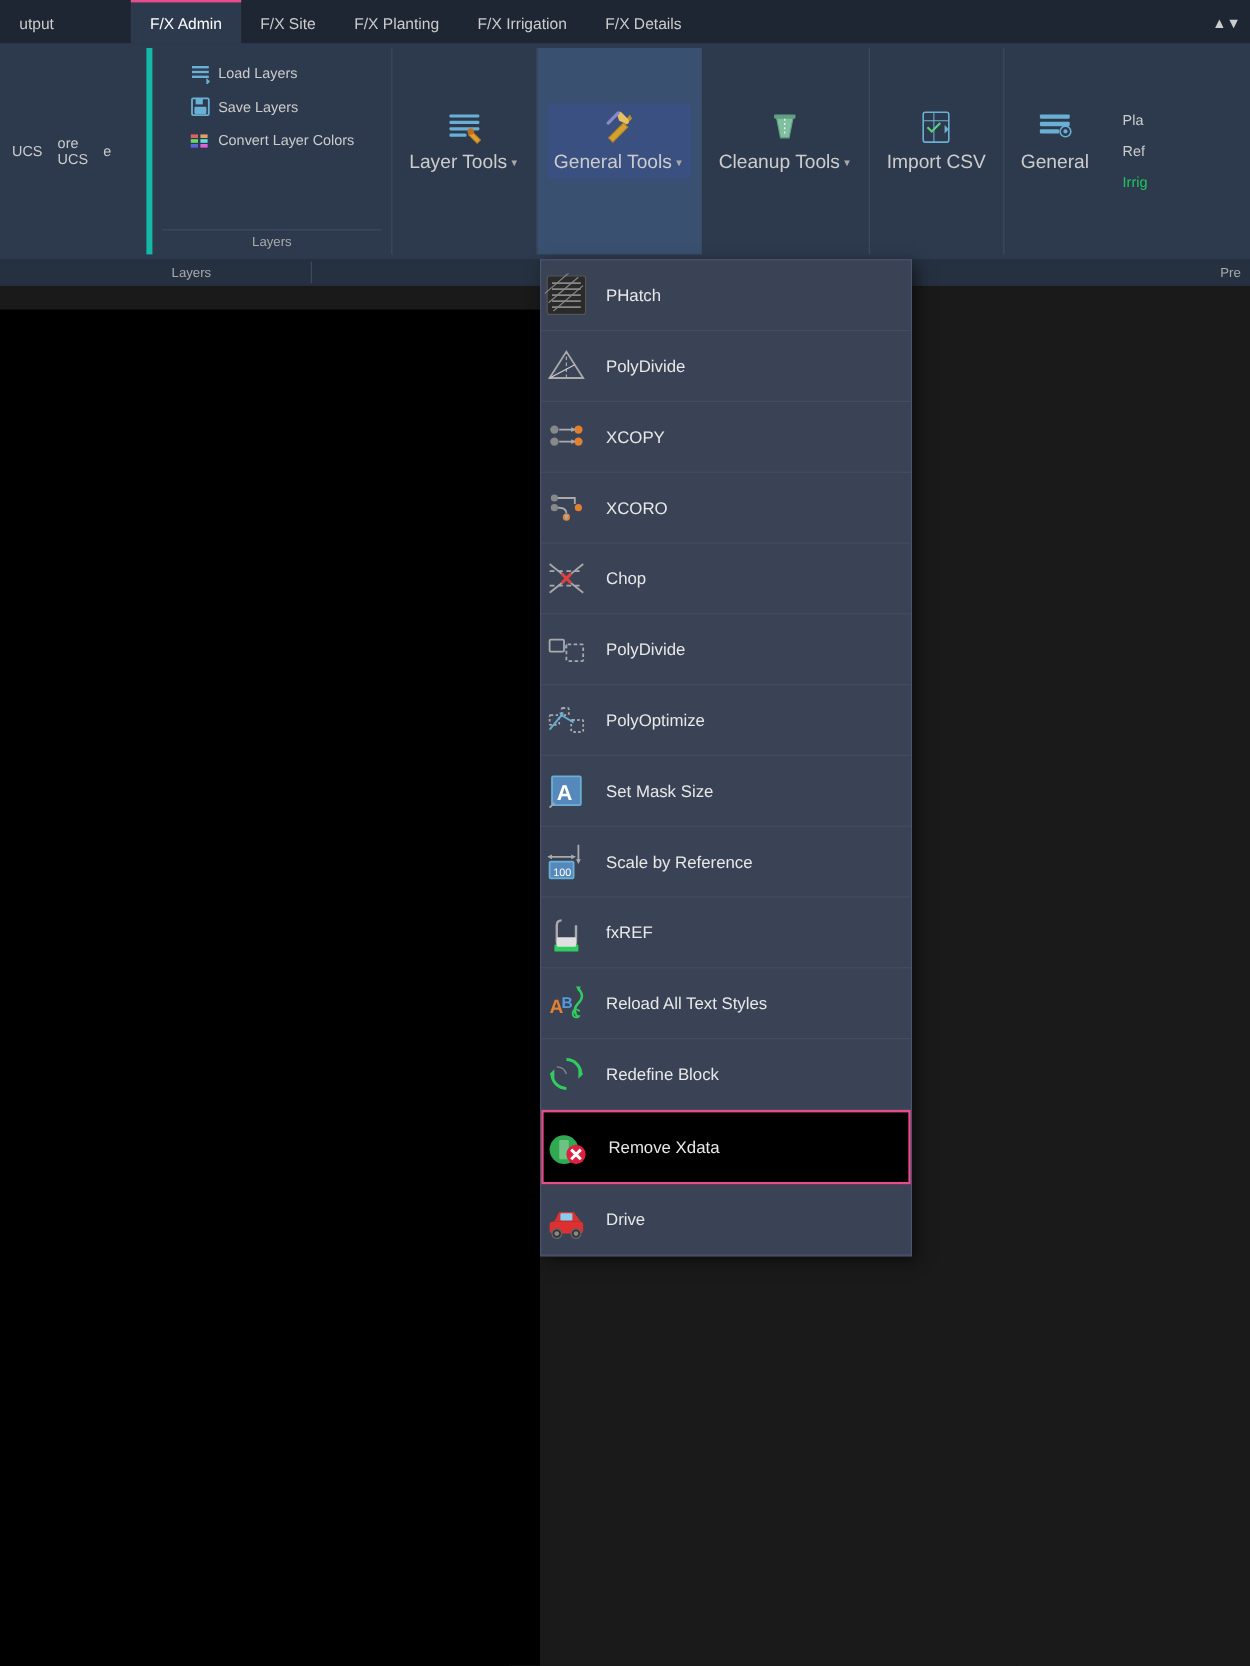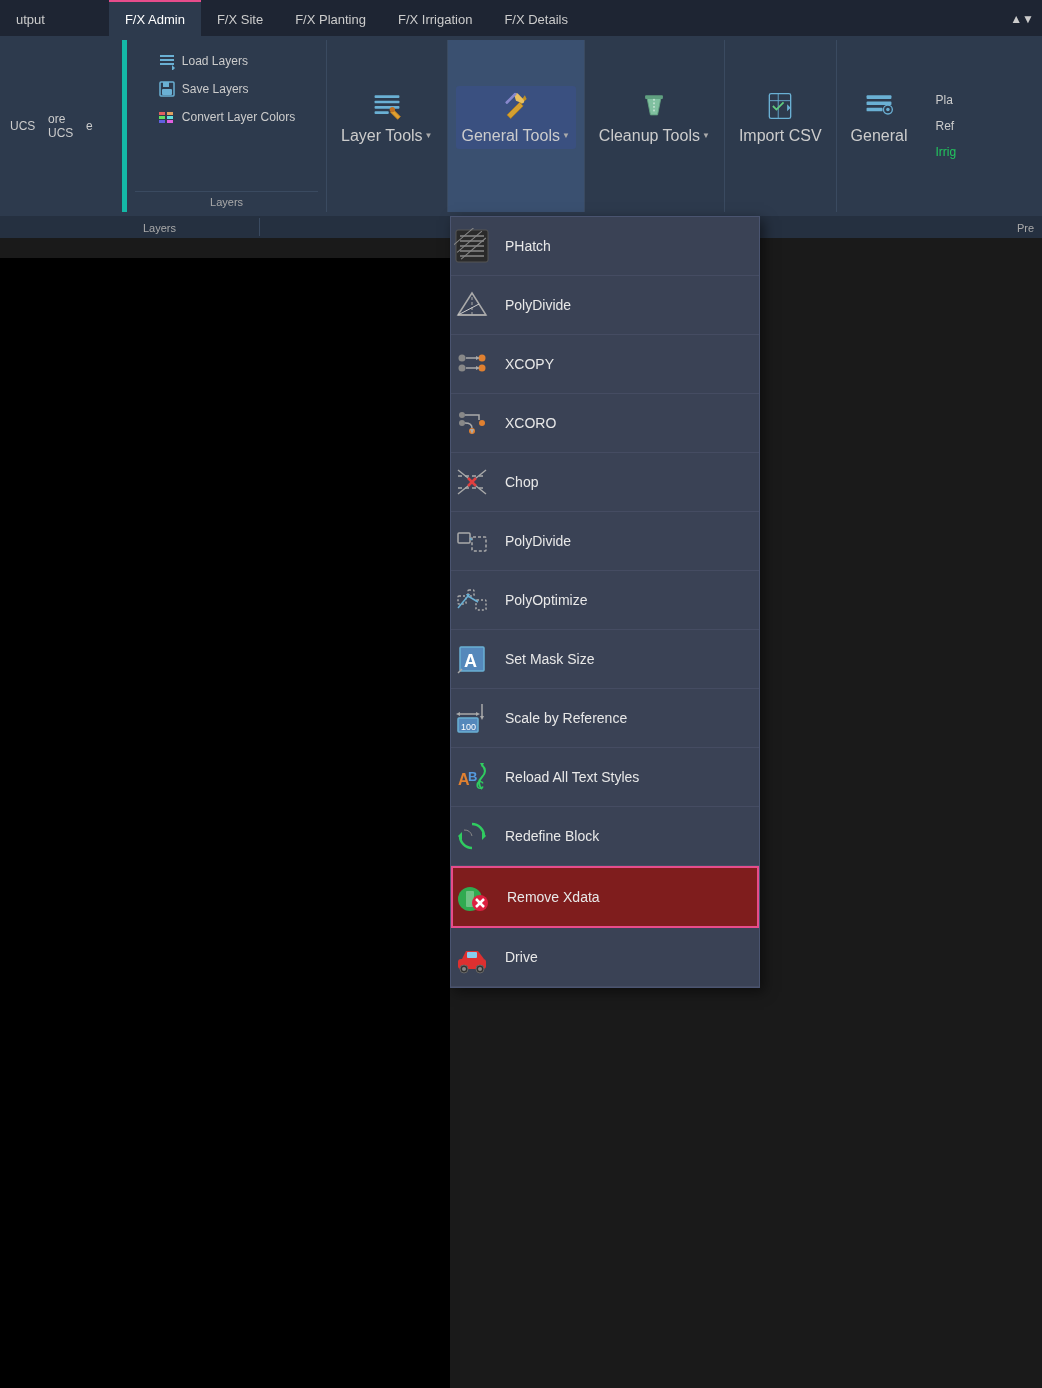--- a/index.html
+++ b/index.html
@@ -529,20 +529,32 @@
         <polygon points="2,14 6,12 6,16" fill="#aaa"></polygon>
         <polygon points="26,14 22,12 22,16" fill="#aaa"></polygon>
 
         <line x1="28" y1="4" x2="28" y2="18" stroke="#aaa" stroke-width="1.5"></line>
         <polygon points="26,16 28,20 30,16" fill="#aaa"></polygon>
       </svg>
     </div>
     <span class="menu-item-label">Scale by Reference</span>
   </div>
 
+  <div class="menu-item">
+    <div class="menu-item-icon">
+      <svg width="36" height="36" viewBox="0 0 36 36">
+
+        <path d="M14 8 Q10 8 10 12 L10 26 Q10 32 18 32 Q26 32 26 26 L26 12" fill="none" stroke="#aaa" stroke-width="2"></path>
+
+        <rect x="8" y="28" width="20" height="6" rx="1" fill="#30cc60"></rect>
+        <rect x="10" y="22" width="16" height="8" rx="1" fill="#e0e0e0"></rect>
+      </svg>
+    </div>
+    <span class="menu-item-label">fxREF</span>
+  </div>
 
   <div class="menu-item">
     <div class="menu-item-icon">
       <svg width="36" height="36" viewBox="0 0 36 36">
 
         <text x="4" y="26" font-family="Arial" font-weight="bold" font-size="16" fill="#e08030">A</text>
         <text x="14" y="22" font-family="Arial" font-weight="bold" font-size="13" fill="#5599dd">B</text>
         <text x="22" y="30" font-family="Arial" font-weight="bold" font-size="11" fill="#30cc60">C</text>
 
         <path d="M28 6 Q34 12 28 18 Q22 24 28 30" fill="none" stroke="#30cc60" stroke-width="2"></path>
@@ -560,21 +572,21 @@
         <path d="M18 30 A12 12 0 0 1 6 18" fill="none" stroke="#30cc60" stroke-width="2.5"></path>
         <polygon points="28,14 32,18 28,22" fill="#30cc60"></polygon>
         <polygon points="8,22 4,18 8,14" fill="#30cc60"></polygon>
 
         <path d="M18 18 A8 8 0 0 0 10 12" fill="none" stroke="#888" stroke-width="1"></path>
       </svg>
     </div>
     <span class="menu-item-label">Redefine Block</span>
   </div>
 
-  <div class="menu-item highlighted" style="background:#7f1d1d; border:2px solid #e74c8b; margin:0;">
+  <div class="menu-item highlighted" style="background:#000000; border:2px solid #e74c8b; margin:0;">
     <div class="menu-item-icon">
       <svg width="36" height="36" viewBox="0 0 36 36">
 
         <circle cx="14" cy="20" r="12" fill="#30aa50"></circle>
         <rect x="10" y="12" width="8" height="16" rx="1" fill="#fff" opacity="0.3"></rect>
 
         <circle cx="24" cy="24" r="8" fill="#dd2040"></circle>
         <line x1="20" y1="20" x2="28" y2="28" stroke="#fff" stroke-width="2.5"></line>
         <line x1="28" y1="20" x2="20" y2="28" stroke="#fff" stroke-width="2.5"></line>
       </svg>

